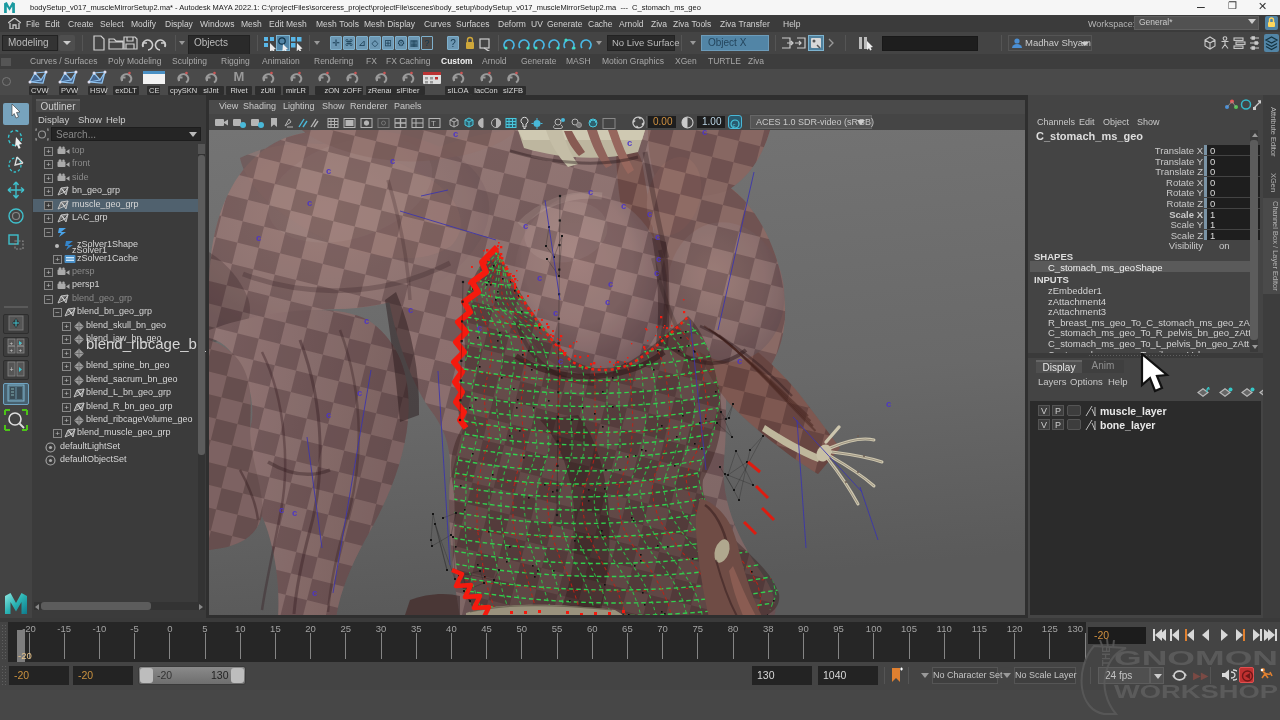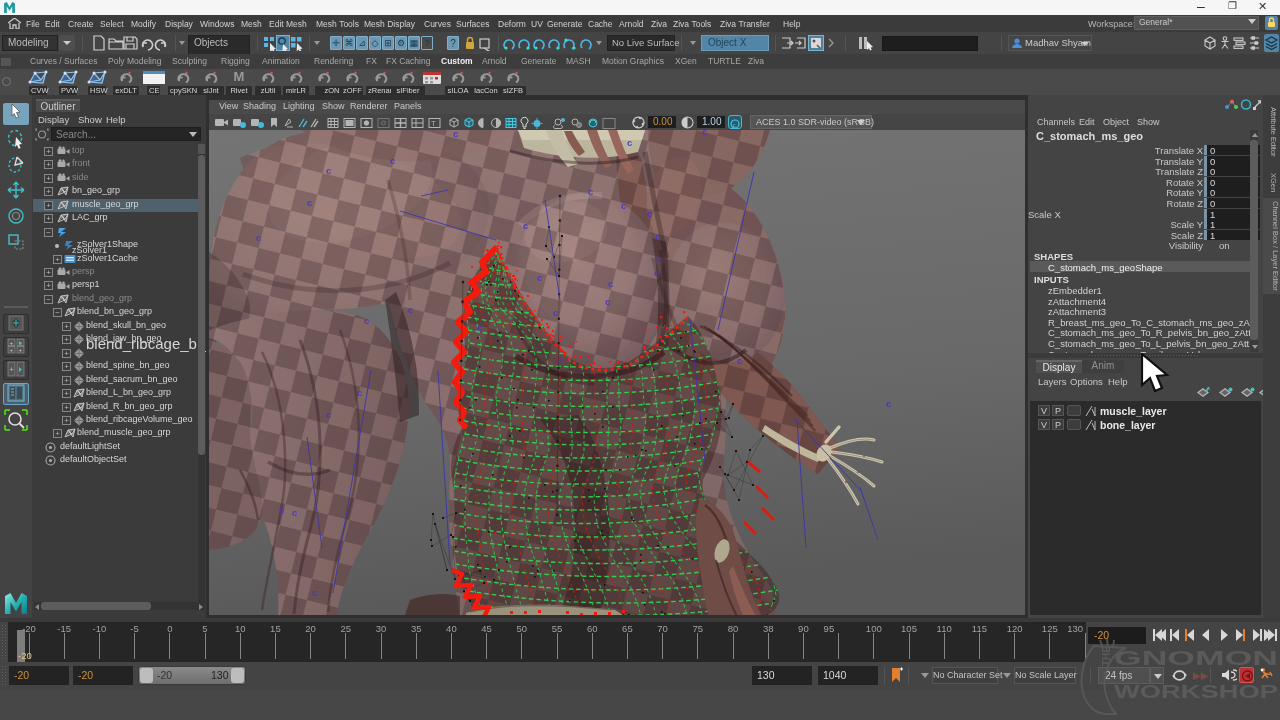--- a/index.html
+++ b/index.html
@@ -53,20 +53,21 @@
 .t { position:absolute; white-space:nowrap; }
 </style>
 </head>
 <body>
 <div id="root">
 
   <div id="titlebar" class="abs">
     <svg class="abs ticon" viewBox="0 0 24 24">
         <path d="M2 22 V4 l5-2 5 9 5-9 5 2 v18 h-5 V10 l-5 8 -5-8 v12 z" fill="#1b9aa0"></path>
       </svg>
+    <span id="titletext" class="abs">bodySetup_v017_muscleMirrorSetup2.ma* - Autodesk MAYA 2022.1: C:\projectFiles\sorceress_project\projectFile\scenes\body_setup\bodySetup_v017_muscleMirrorSetup2.ma &nbsp;---&nbsp; C_stomach_ms_geo</span>
     <span class="winbtn abs" style="left:1197px; top:-2px; font-size:14px;">–</span>
     <span class="winbtn abs" style="left:1228px; font-size:10px;">❐</span>
     <span class="winbtn abs" style="left:1258px;">✕</span>
   </div>
 
   <div id="menubar" class="abs">
     <svg class="abs" style="left:8px;top:3px;" width="13" height="11" viewBox="0 0 13 11">
         <path d="M0 5 L6.5 0 L13 5 M2 5 v6 h3 v-4 h3 v4 h3 V5" fill="none" stroke="#c9c9c9" stroke-width="1.3"></path>
       </svg>
     <span class="m" style="left:26px;">File</span>
@@ -1286,21 +1287,21 @@
     <div class="abs" style="left:176px; top:81.8px; width:2.5px; height:10px; background:#7a93a5;"></div>
     <div class="abs t" style="left:182px; top:81.8px; color:#d8d8d8;">0</div>
     <div class="abs t" style="left:0; top:92.39999999999999px; width:175px; text-align:right; color:#c9c9c9;">Rotate Y</div>
     <div class="abs" style="left:176px; top:92.39999999999999px; width:56px; height:10px; background:#1e1e1e;"></div>
     <div class="abs" style="left:176px; top:92.39999999999999px; width:2.5px; height:10px; background:#7a93a5;"></div>
     <div class="abs t" style="left:182px; top:92.39999999999999px; color:#d8d8d8;">0</div>
     <div class="abs t" style="left:0; top:102.99999999999999px; width:175px; text-align:right; color:#c9c9c9;">Rotate Z</div>
     <div class="abs" style="left:176px; top:102.99999999999999px; width:56px; height:10px; background:#1e1e1e;"></div>
     <div class="abs" style="left:176px; top:102.99999999999999px; width:2.5px; height:10px; background:#7a93a5;"></div>
     <div class="abs t" style="left:182px; top:102.99999999999999px; color:#d8d8d8;">0</div>
-    <div class="abs t" style="left:0; top:113.59999999999998px; width:175px; text-align:left; color:#c9c9c9;">Scale X</div>
+    <div class="abs t" style="left:0; top:113.59999999999998px; width:175px; text-align:right; color:#c9c9c9;font-weight:bold;">Scale X</div>
     <div class="abs" style="left:176px; top:113.59999999999998px; width:56px; height:10px; background:#1e1e1e;"></div>
     <div class="abs" style="left:176px; top:113.59999999999998px; width:2.5px; height:10px; background:#7a93a5;"></div>
     <div class="abs t" style="left:182px; top:113.59999999999998px; color:#dcdcdc;">1</div>
     <div class="abs t" style="left:0; top:124.19999999999997px; width:175px; text-align:right; color:#c9c9c9;">Scale Y</div>
     <div class="abs" style="left:176px; top:124.19999999999997px; width:56px; height:10px; background:#1e1e1e;"></div>
     <div class="abs" style="left:176px; top:124.19999999999997px; width:2.5px; height:10px; background:#7a93a5;"></div>
     <div class="abs t" style="left:182px; top:124.19999999999997px; color:#dcdcdc;">1</div>
     <div class="abs t" style="left:0; top:134.79999999999998px; width:175px; text-align:right; color:#c9c9c9;">Scale Z</div>
     <div class="abs" style="left:176px; top:134.79999999999998px; width:56px; height:10px; background:#1e1e1e;"></div>
     <div class="abs" style="left:176px; top:134.79999999999998px; width:2.5px; height:10px; background:#7a93a5;"></div>
@@ -1419,21 +1420,21 @@
         <div class="abs t" style="left:639.6px; top:1px; width:30px; text-align:center; color:#a2a2a2; font-size:9.5px;">70</div>
         <div class="abs" style="left:689.3px; top:11px; width:1px; height:26px; background:#858585;"></div>
         <div class="abs t" style="left:674.8px; top:1px; width:30px; text-align:center; color:#a2a2a2; font-size:9.5px;">75</div>
         <div class="abs" style="left:724.5px; top:11px; width:1px; height:26px; background:#858585;"></div>
         <div class="abs t" style="left:710.0px; top:1px; width:30px; text-align:center; color:#a2a2a2; font-size:9.5px;">80</div>
         <div class="abs" style="left:759.7px; top:11px; width:1px; height:26px; background:#858585;"></div>
         <div class="abs t" style="left:745.2px; top:1px; width:30px; text-align:center; color:#a2a2a2; font-size:9.5px;">38</div>
         <div class="abs" style="left:794.9px; top:11px; width:1px; height:26px; background:#858585;"></div>
         <div class="abs t" style="left:780.4px; top:1px; width:30px; text-align:center; color:#a2a2a2; font-size:9.5px;">90</div>
         <div class="abs" style="left:830.1px; top:11px; width:1px; height:26px; background:#858585;"></div>
-        <div class="abs t" style="left:815.6px; top:1px; width:30px; text-align:left; color:#a2a2a2; font-size:9.5px;">95</div>
+        <div class="abs t" style="left:815.6px; top:1px; width:30px; text-align:center; color:#a2a2a2; font-size:9.5px;">95</div>
         <div class="abs" style="left:865.3px; top:11px; width:1px; height:26px; background:#858585;"></div>
         <div class="abs t" style="left:850.8px; top:1px; width:30px; text-align:center; color:#a2a2a2; font-size:9.5px;">100</div>
         <div class="abs" style="left:900.5px; top:11px; width:1px; height:26px; background:#858585;"></div>
         <div class="abs t" style="left:886.0px; top:1px; width:30px; text-align:center; color:#a2a2a2; font-size:9.5px;">105</div>
         <div class="abs" style="left:935.7px; top:11px; width:1px; height:26px; background:#858585;"></div>
         <div class="abs t" style="left:921.2px; top:1px; width:30px; text-align:center; color:#a2a2a2; font-size:9.5px;">110</div>
         <div class="abs" style="left:970.9px; top:11px; width:1px; height:26px; background:#858585;"></div>
         <div class="abs t" style="left:956.4px; top:1px; width:30px; text-align:center; color:#a2a2a2; font-size:9.5px;">115</div>
         <div class="abs" style="left:1006.1px; top:11px; width:1px; height:26px; background:#858585;"></div>
         <div class="abs t" style="left:991.6px; top:1px; width:30px; text-align:center; color:#a2a2a2; font-size:9.5px;">120</div>

